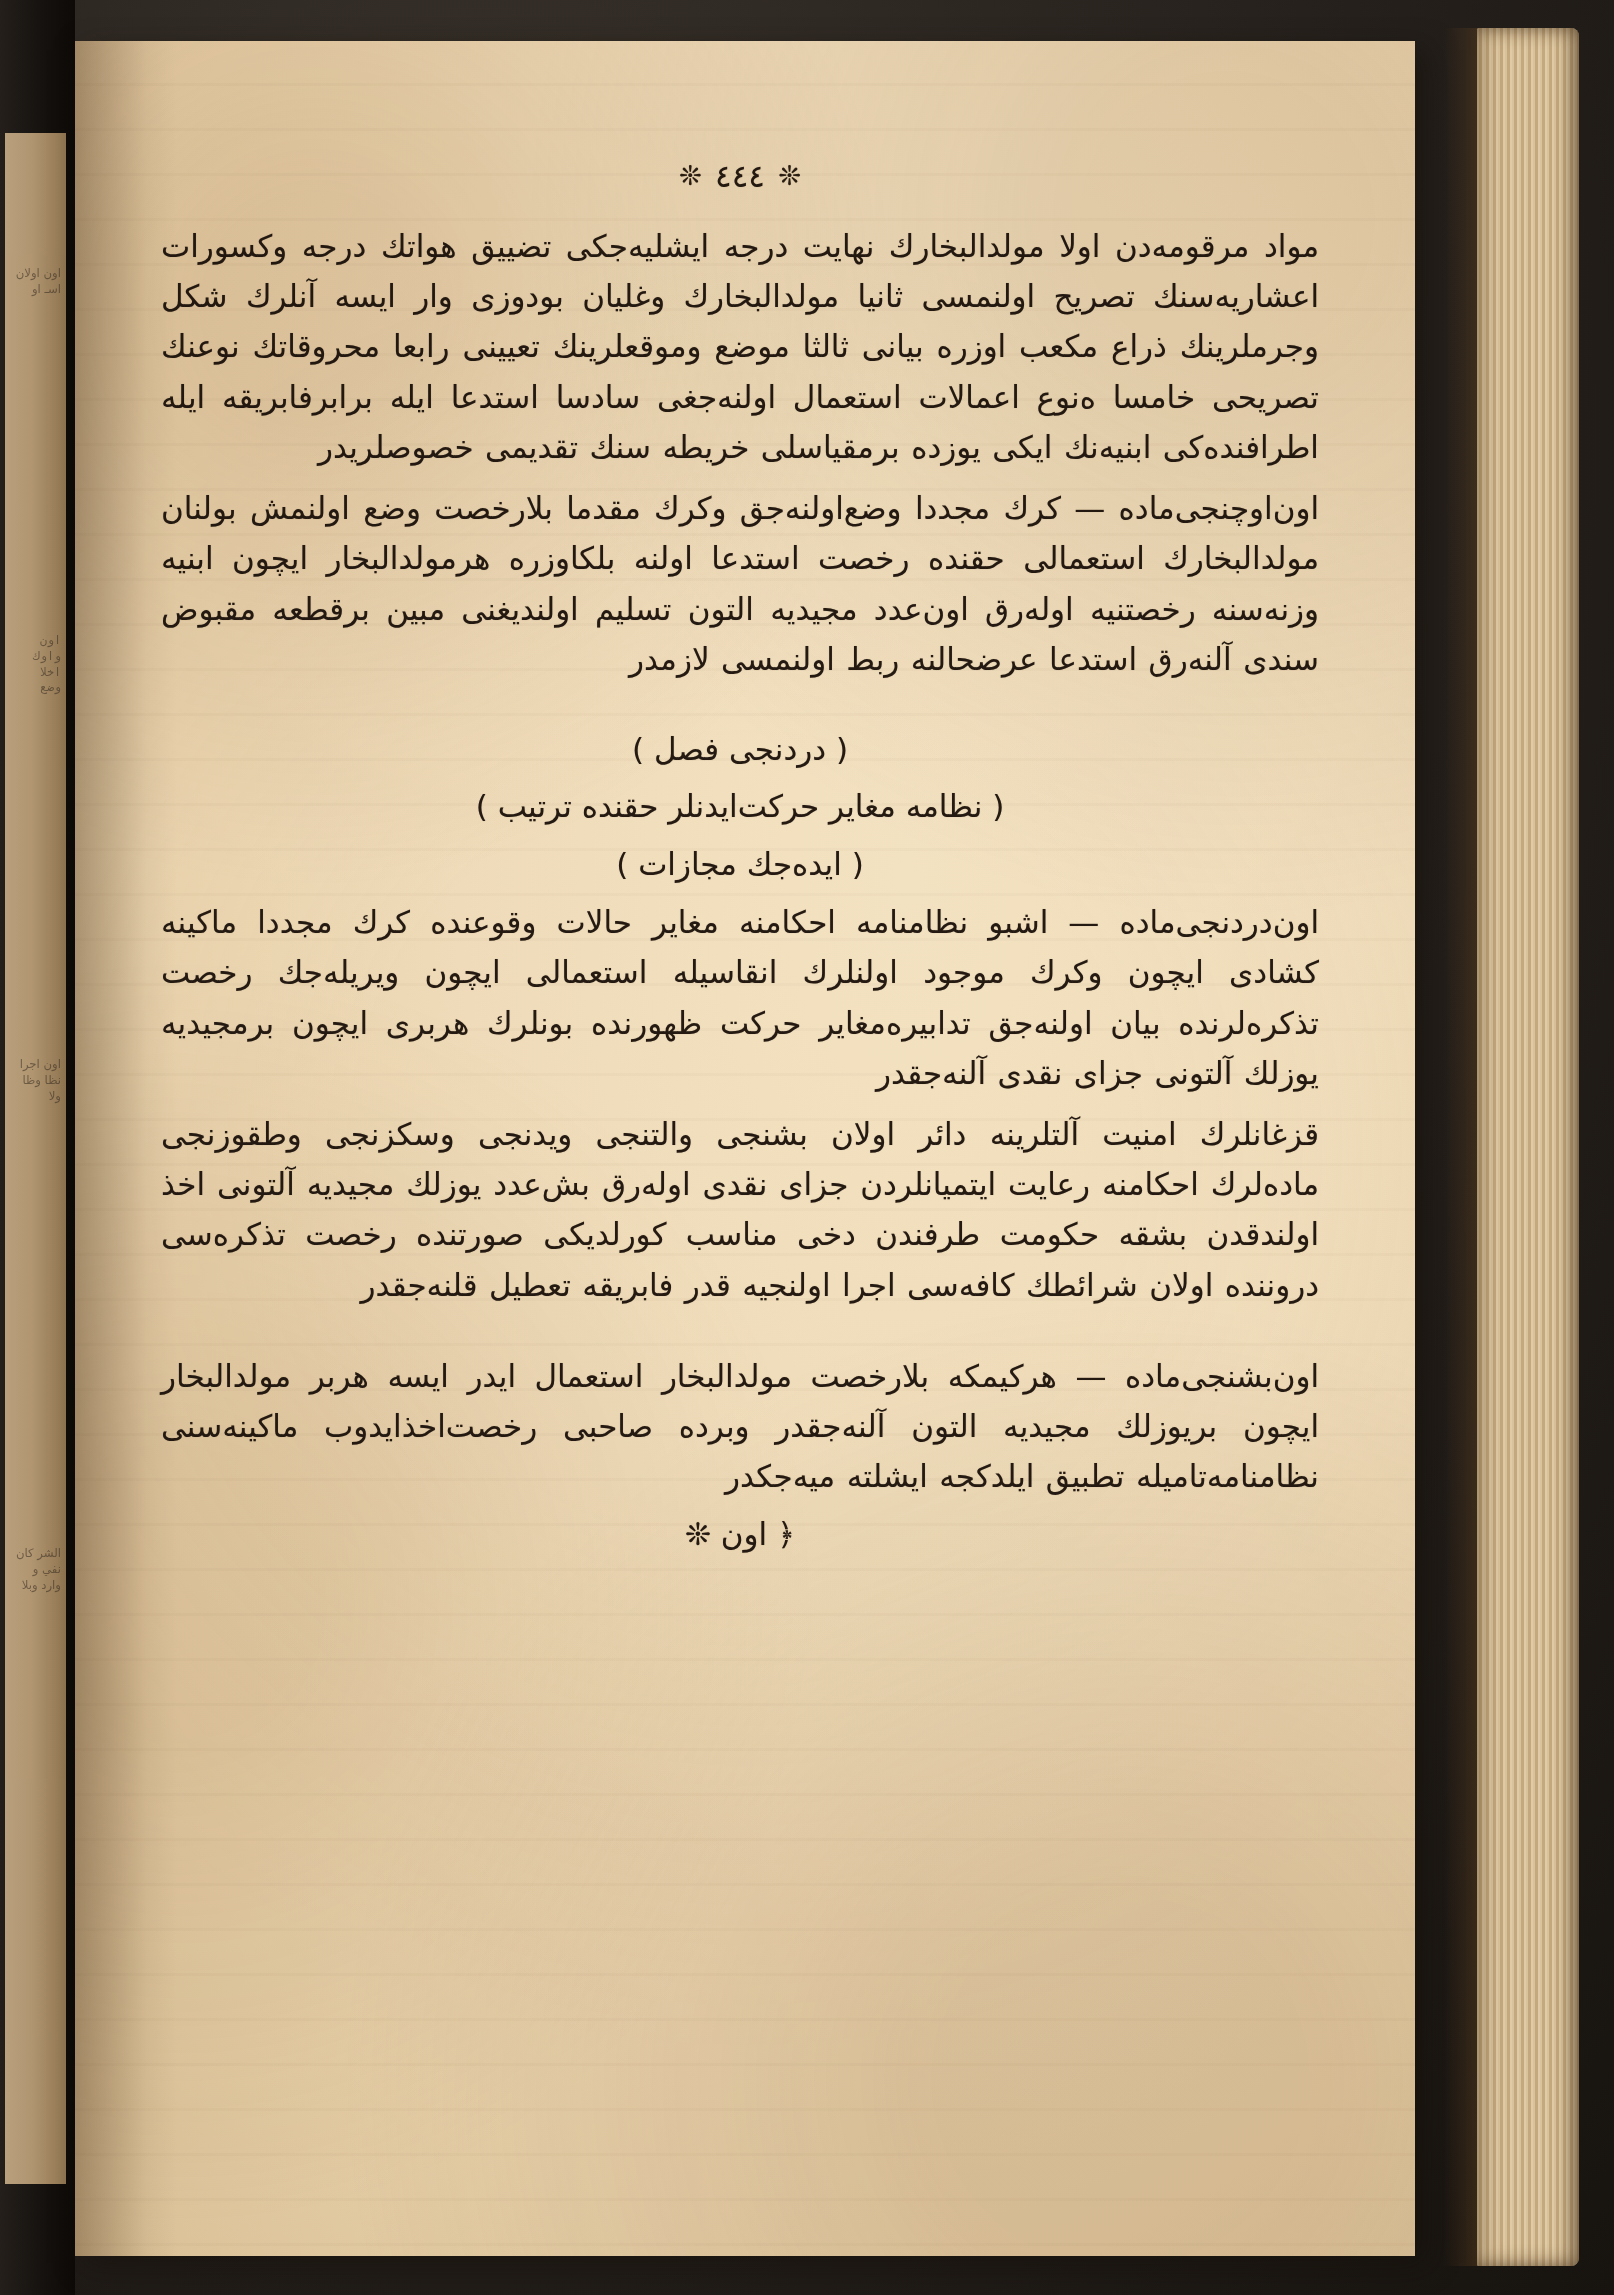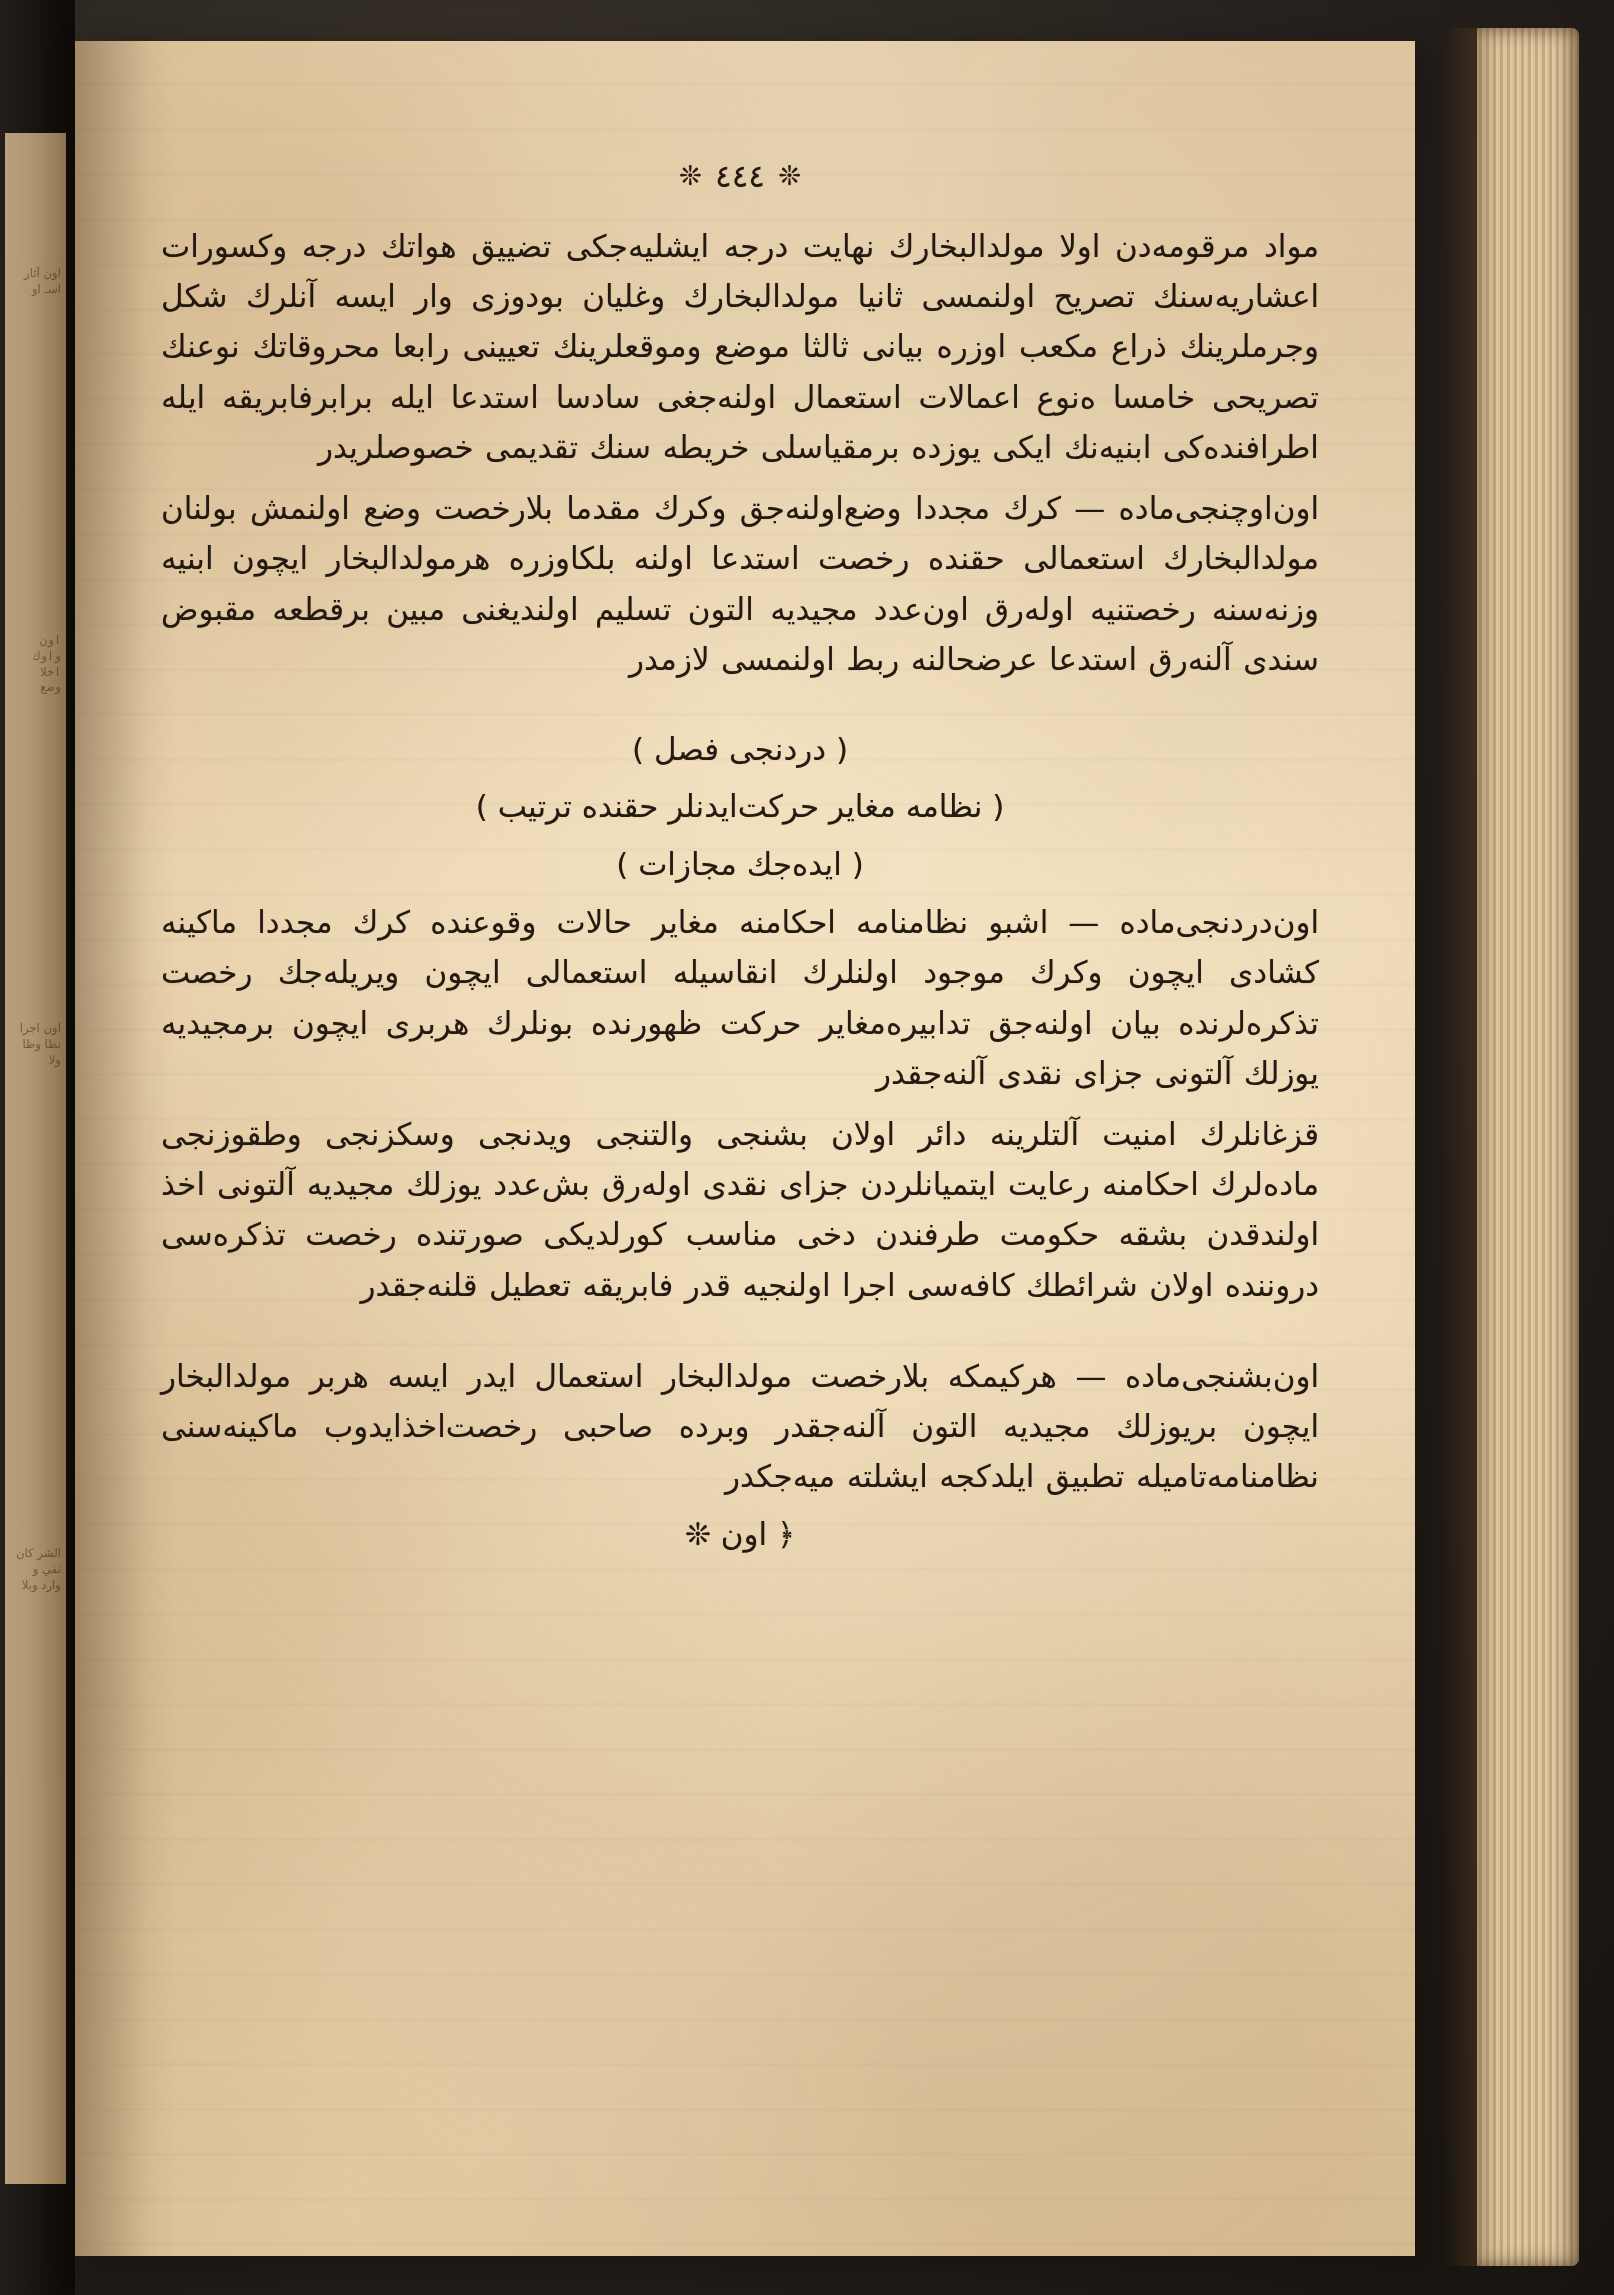--- a/index.html
+++ b/index.html
@@ -192,28 +192,28 @@
 </head>
 <body>
 
 <div id="scan">
 
   <div id="backdrop"></div>
   <div id="left-gutter"></div>
 
   <div id="facing-page">
     <div class="note" style="top:133px;">اون
-آثار
+اولان
 اسـ
 او</div>
     <div class="note" style="top:501px;font-family:Liberation Mono, monospace;">اون
 واوك
 اخلا
 وضع</div>
-    <div class="note" style="top:888px;margin-left:28px;">اون
+    <div class="note" style="top:924px;margin-left:28px;">اون
 اجرا
 نظا
 وظا
 ولا</div>
     <div class="note" style="top:1377px;margin-top:36px;">الشر
 كان
 نفي
 و
 وارد
 وبلا</div>

